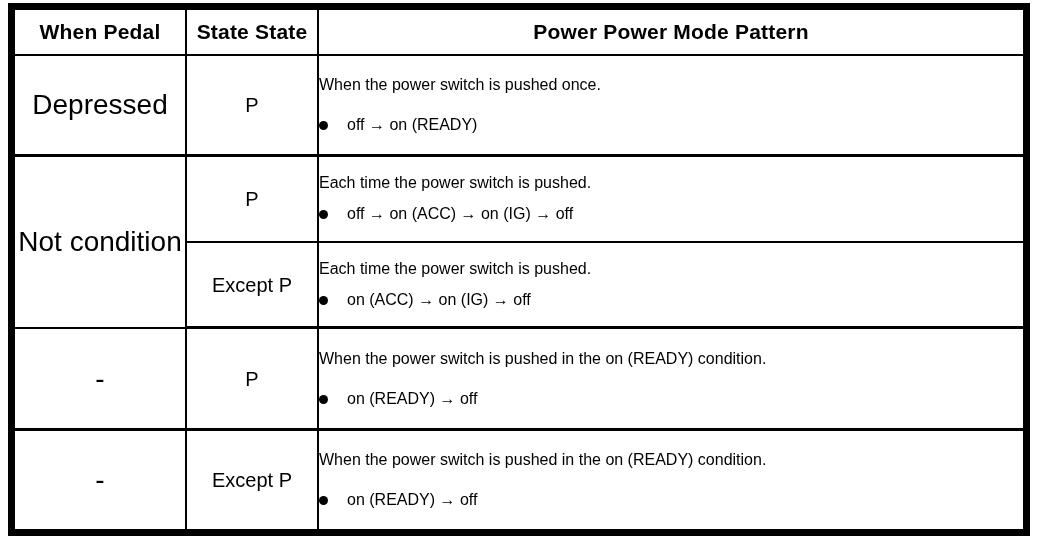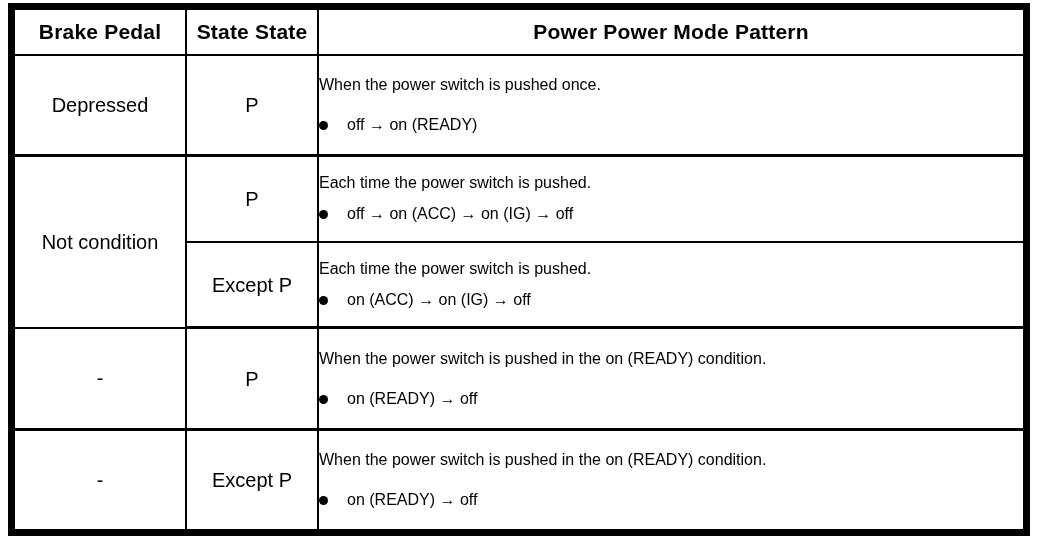--- a/index.html
+++ b/index.html
@@ -59,21 +59,21 @@
 
   
   td.center-cell {
     text-align: center;
     font-size: 20px;
     line-height: 1.2;
   }
 
   td.brake-cell {
     text-align: center;
-    font-size: 20px;
+    font-size: 28px;
     line-height: 1.2;
     white-space: nowrap;
   }
 
   td.mode-cell {
     text-align: left;
     vertical-align: top;
     padding: 7px 0 8px 12px;
     font-size: 16px;
     line-height: 1.25;
@@ -113,21 +113,21 @@
 
 <div class="table-wrap">
   <table class="spec">
     <colgroup>
       <col class="c-brake">
       <col class="c-shift">
       <col class="c-mode">
     </colgroup>
     <thead>
       <tr>
-        <th>Brake Pedal</th>
+        <th>When Pedal</th>
         <th>State State</th>
         <th>Power Power Mode Pattern</th>
       </tr>
     </thead>
     <tbody>
 
       <tr class="group-end">
         <td class="brake-cell">Depressed</td>
         <td class="center-cell">P</td>
         <td class="mode-cell">

